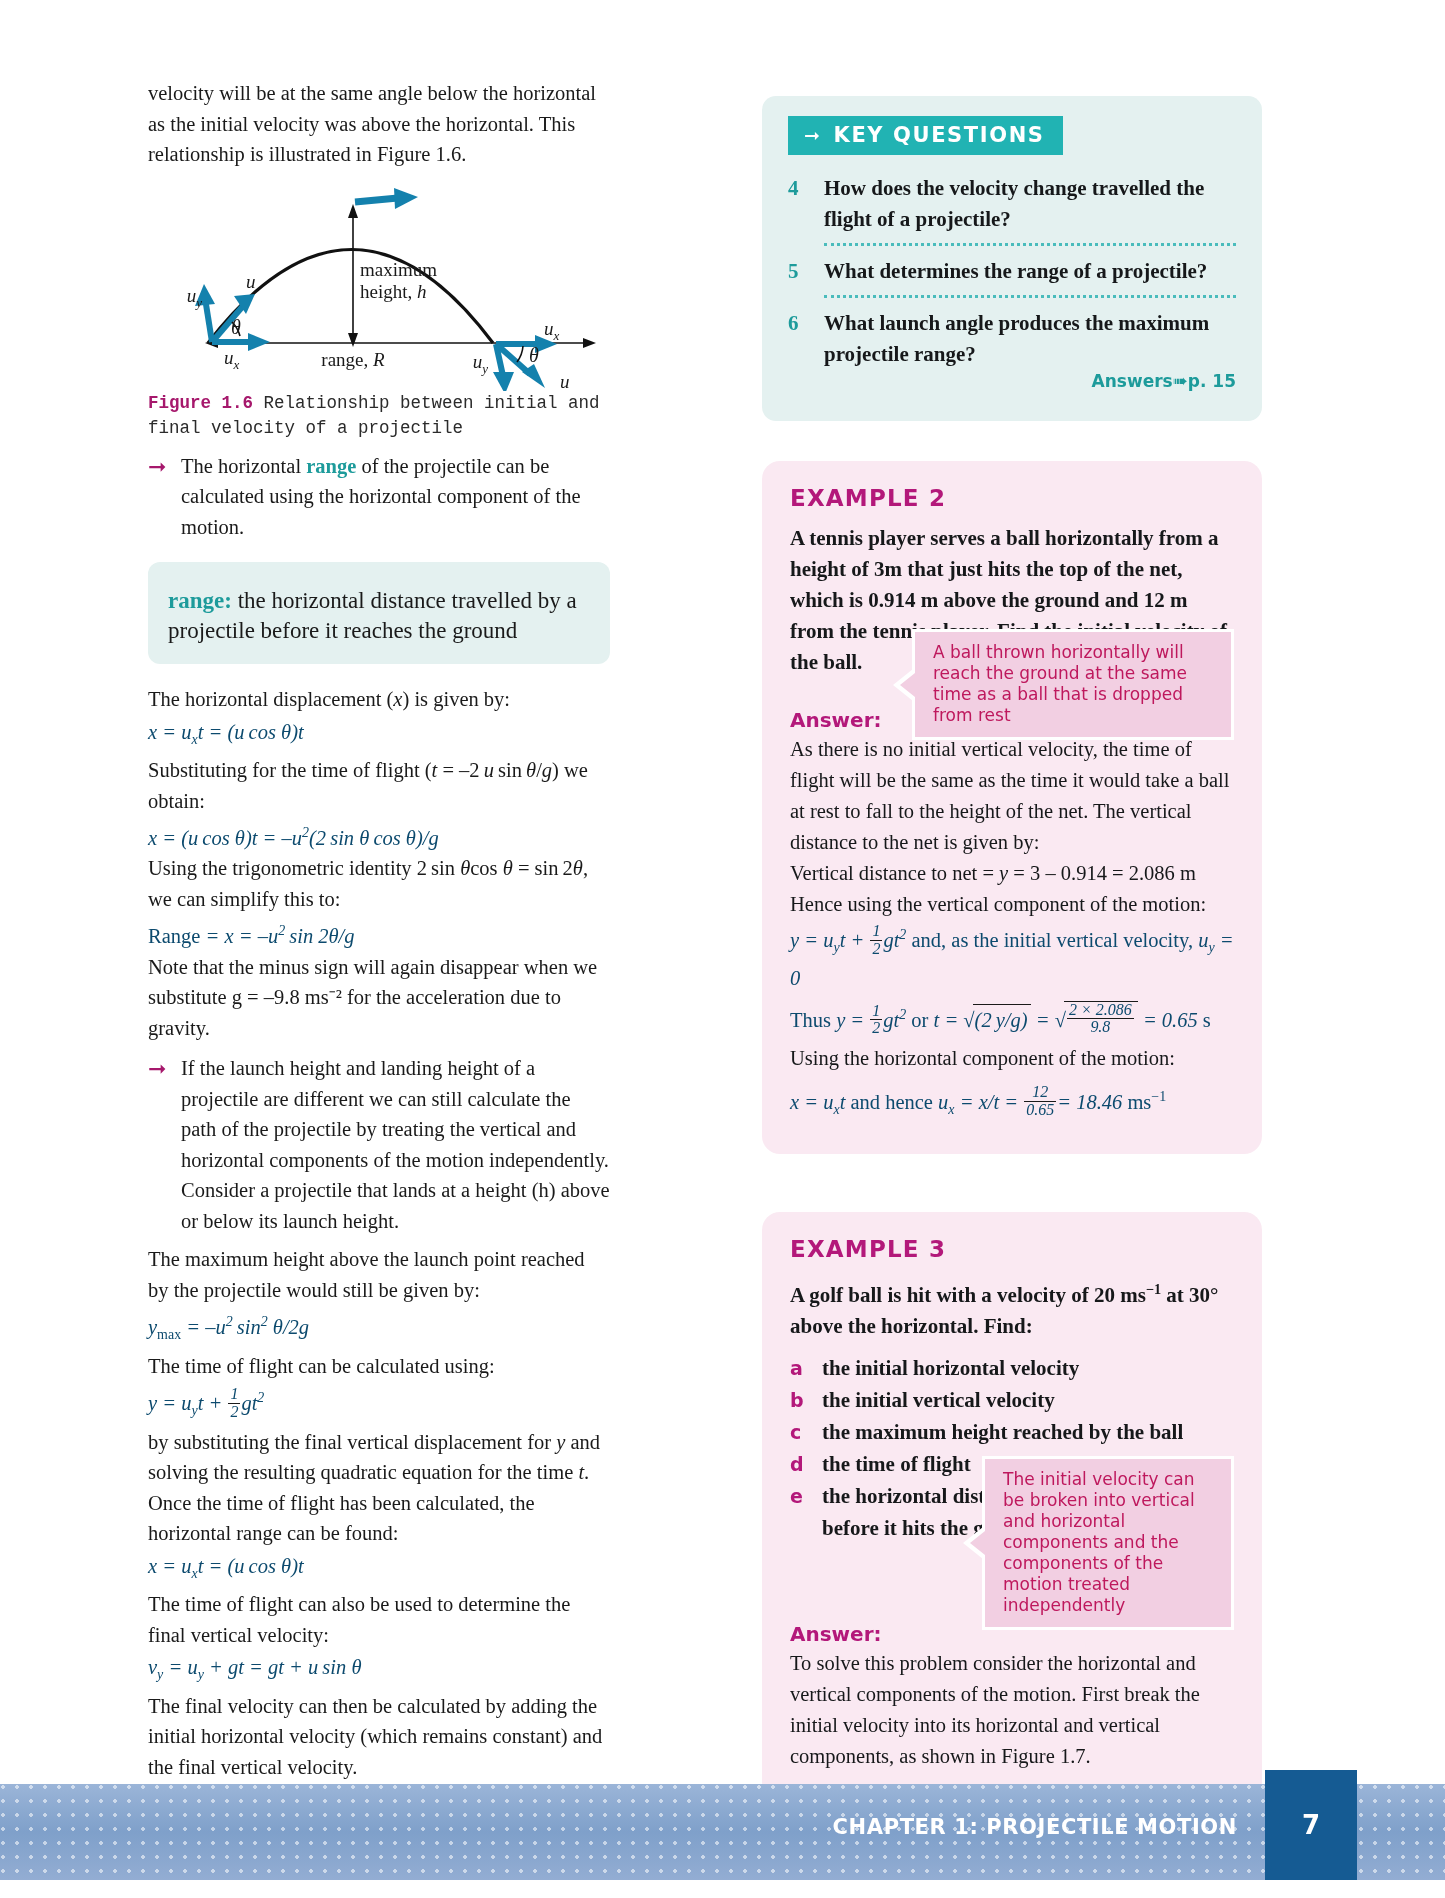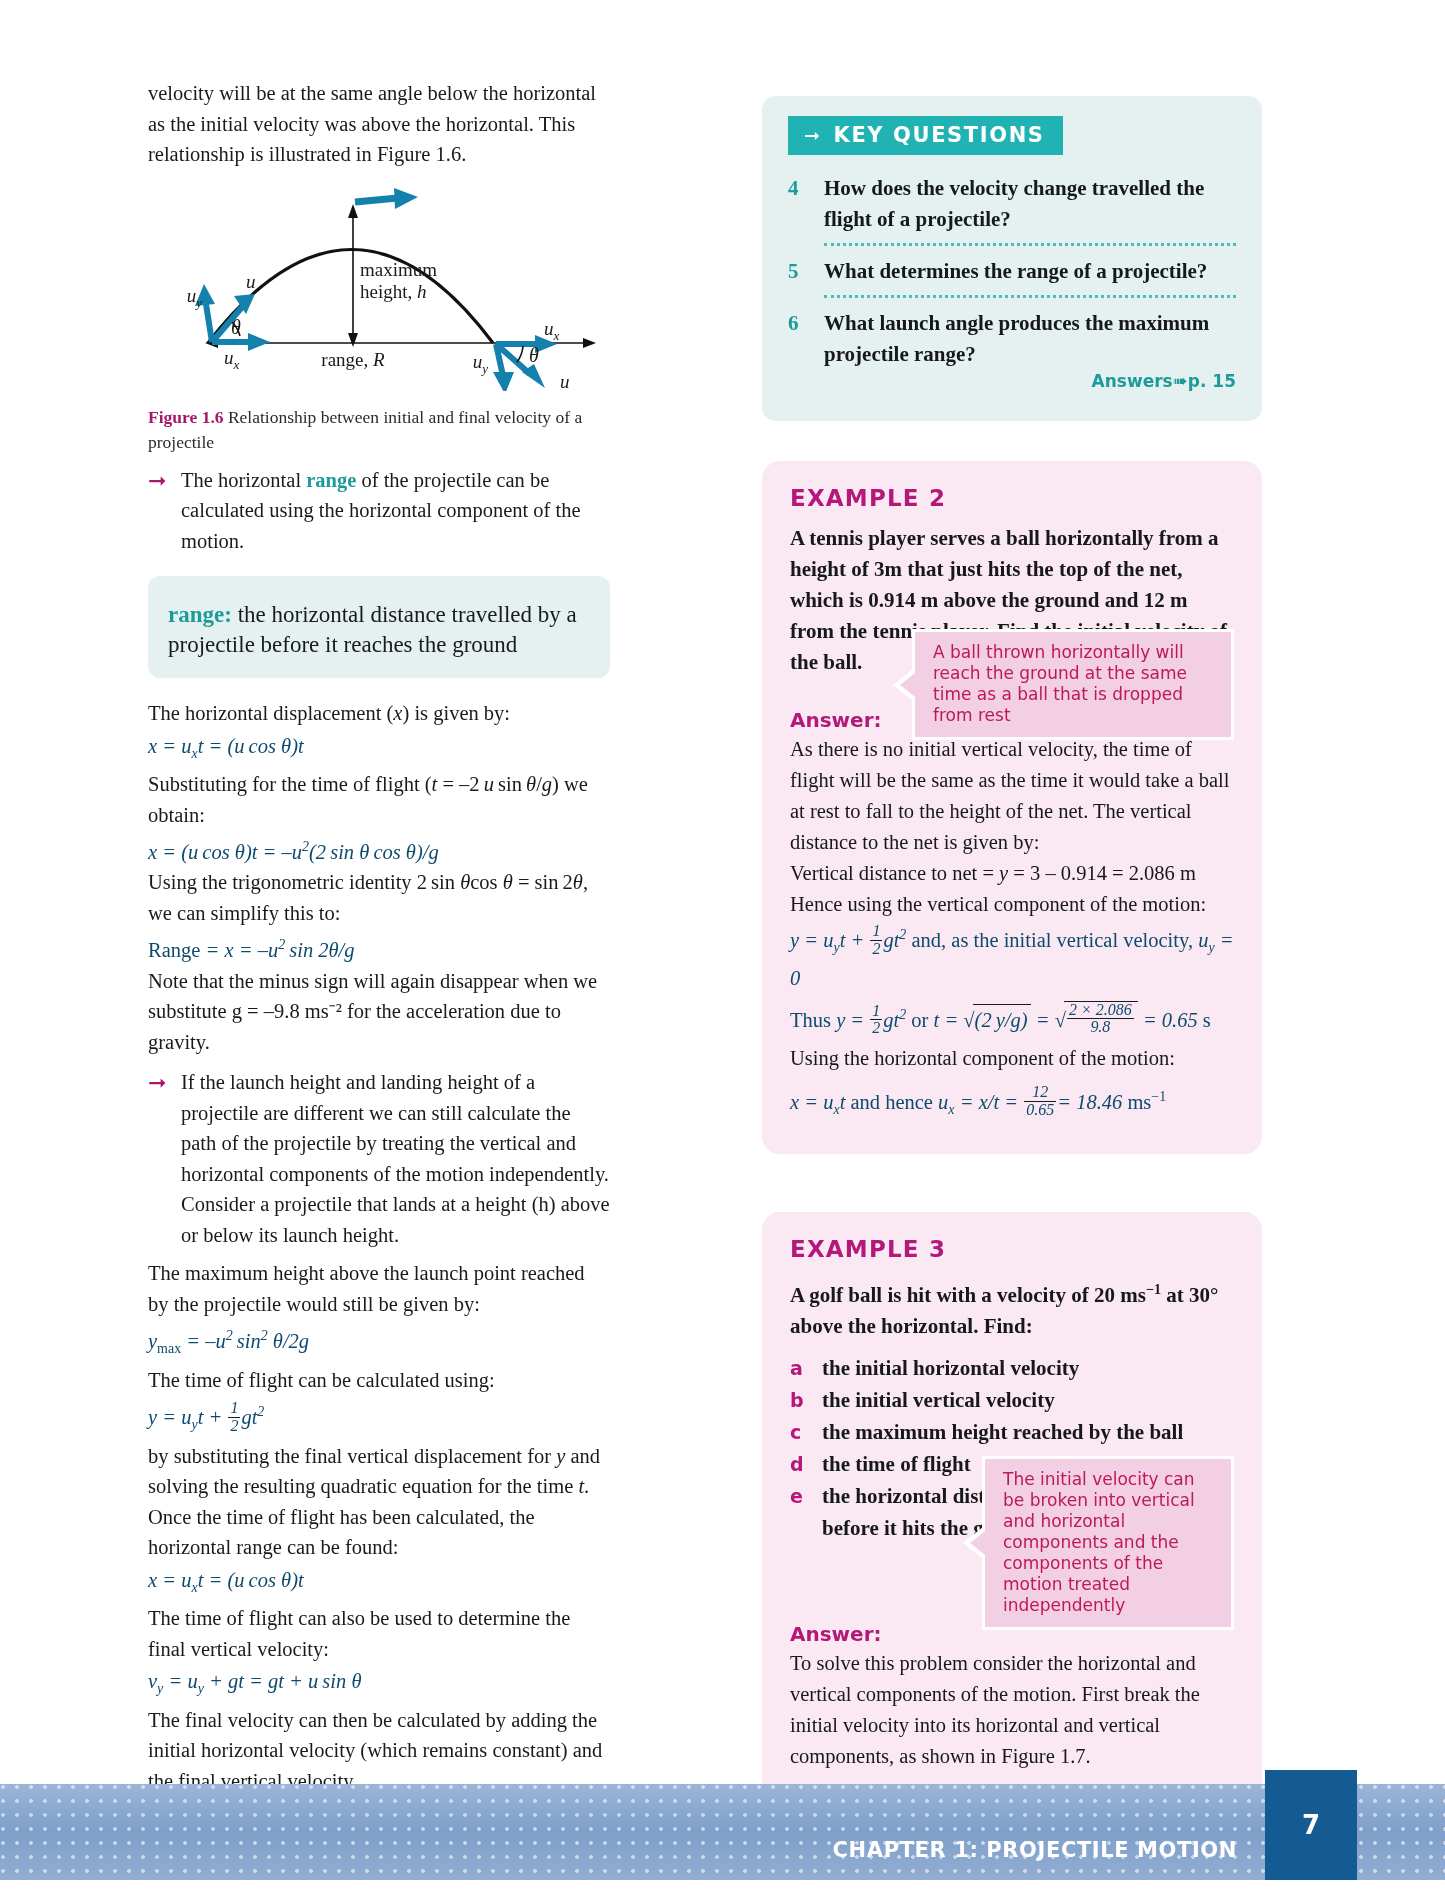--- a/index.html
+++ b/index.html
@@ -87,25 +87,24 @@
   .teal-term { color: #1d9b9b; font-weight: bold; }
 
   
   .figure-wrap {
     position: relative;
     width: 462px;
     height: 215px;
     margin-top: 6px;
   }
   .fig-caption {
-    font-family: Liberation Serif, serif;
+    font-family: Liberation Mono, monospace;
     font-size: 17.5px;
     line-height: 25px;
     color: #2b2b2b;
-    margin-top: 14px;
     width: 452px;
   }
   .fig-caption .figlabel { color: #a6186c; font-weight: bold; }
 
   
   .defbox {
     background: #e4f1f0;
     border-radius: 12px;
     padding: 24px 20px 18px 20px;
     margin-top: 20px;
@@ -268,21 +267,21 @@
   .footer-band {
     position: absolute;
     left: 0; bottom: 18px;
     width: 1445px; height: 96px;
     background:
       radial-gradient(circle at 3px 3px, rgba(255,255,255,.55) 1.6px, transparent 1.9px) 0 0/14px 14px,
       linear-gradient(180deg, #9bb5d8 0%, #7fa0ca 50%, #93add3 100%);
   }
   .footer-title {
     position: absolute;
-    right: 208px; bottom: 36px;
+    right: 208px; bottom: 59px;
     color: #ffffff;
     font-family: "DejaVu Sans", sans-serif;
     font-weight: bold;
     font-size: 21px;
     letter-spacing: 0.6px;
   }
   .footer-page {
     position: absolute;
     right: 88px; bottom: 18px;
     width: 92px; height: 110px;

